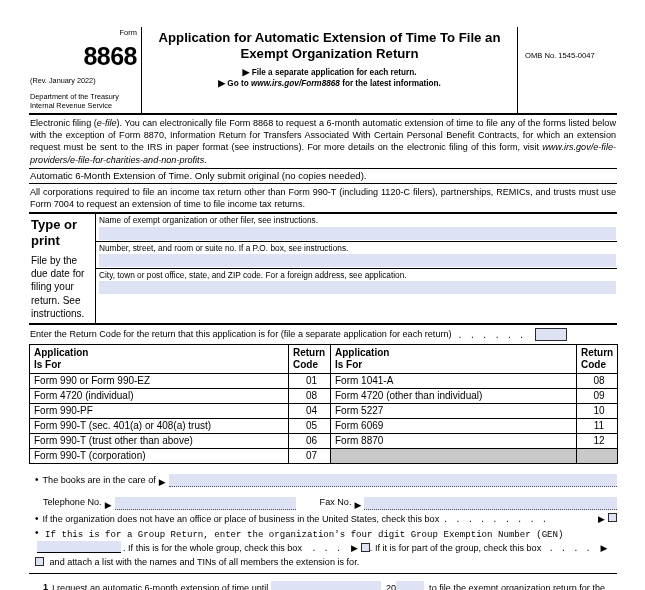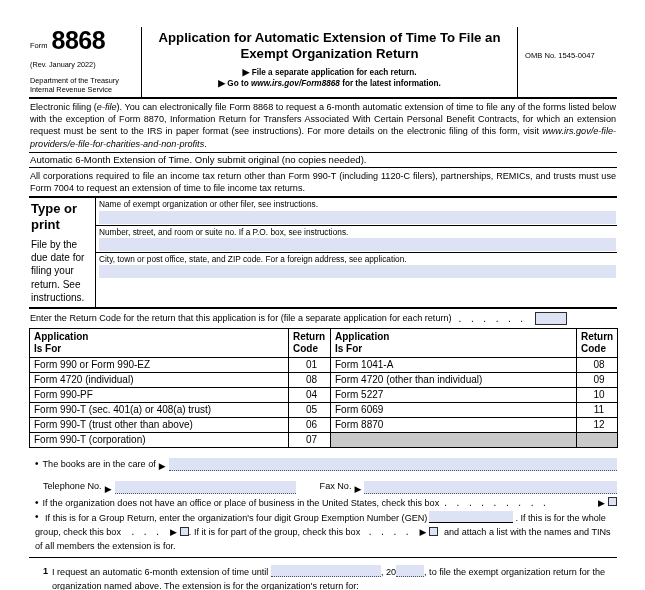--- a/index.html
+++ b/index.html
@@ -70,20 +70,21 @@
   .hdr-left {
     width: 113px;
     border-right: 1.4px solid #000;
     padding: 1px 4px 3px 1px;
     box-sizing: border-box;
   }
   .form-line {
     display: flex;
     align-items: flex-end;
     gap: 4px;
+    flex-direction: column;
   }
   .form-word {
     font-size: 7.5px;
     padding-bottom: 3px;
   }
   .form-num {
     font-size: 25px;
     font-weight: bold;
     letter-spacing: -0.5px;
     line-height: 1;
@@ -479,21 +480,21 @@
       <div class="bul">
         <span class="bulletdot">•</span>
         <span style="margin-left:4px;flex:0 0 auto;">If the organization does not have an office or place of business in the United States, check this box</span>
         <span class="dots" style="margin-left:5px;flex:1;">. . . . . . . . .</span>
         <span class="arrow" style="margin-right:3px;">▶</span>
         <span class="cbox"></span>
       </div>
 
       <div style="padding-left:6px;">
         <span class="bulletdot">•</span>
-        <span style="margin-left:4px;">If this is for a Group Return, enter the organization's four digit Group Exemption Number (GEN)</span><span class="gen-fill"></span><span>. If this is for the whole group, check this box</span>
+        <span style="margin-left:4px;font-family:Liberation Mono, monospace;">If this is for a Group Return, enter the organization's four digit Group Exemption Number (GEN)</span><span class="gen-fill"></span><span>. If this is for the whole group, check this box</span>
         <span class="dots" style="margin-left:8px;">. . .</span>
         <span class="arrow" style="margin:0 3px 0 5px;">▶</span><span class="cbox"></span><span>. If it is for part of the group, check this box</span>
         <span class="dots" style="margin-left:6px;">. . . .</span>
         <span class="arrow" style="margin:0 3px 0 5px;">▶</span><span class="cbox"></span>
         <span style="margin-left:3px;">and attach a list with the names and TINs of all members the extension is for.</span>
       </div>
     </div>
 
     <div class="rule-mid" style="margin-top:4px;"></div>
 

